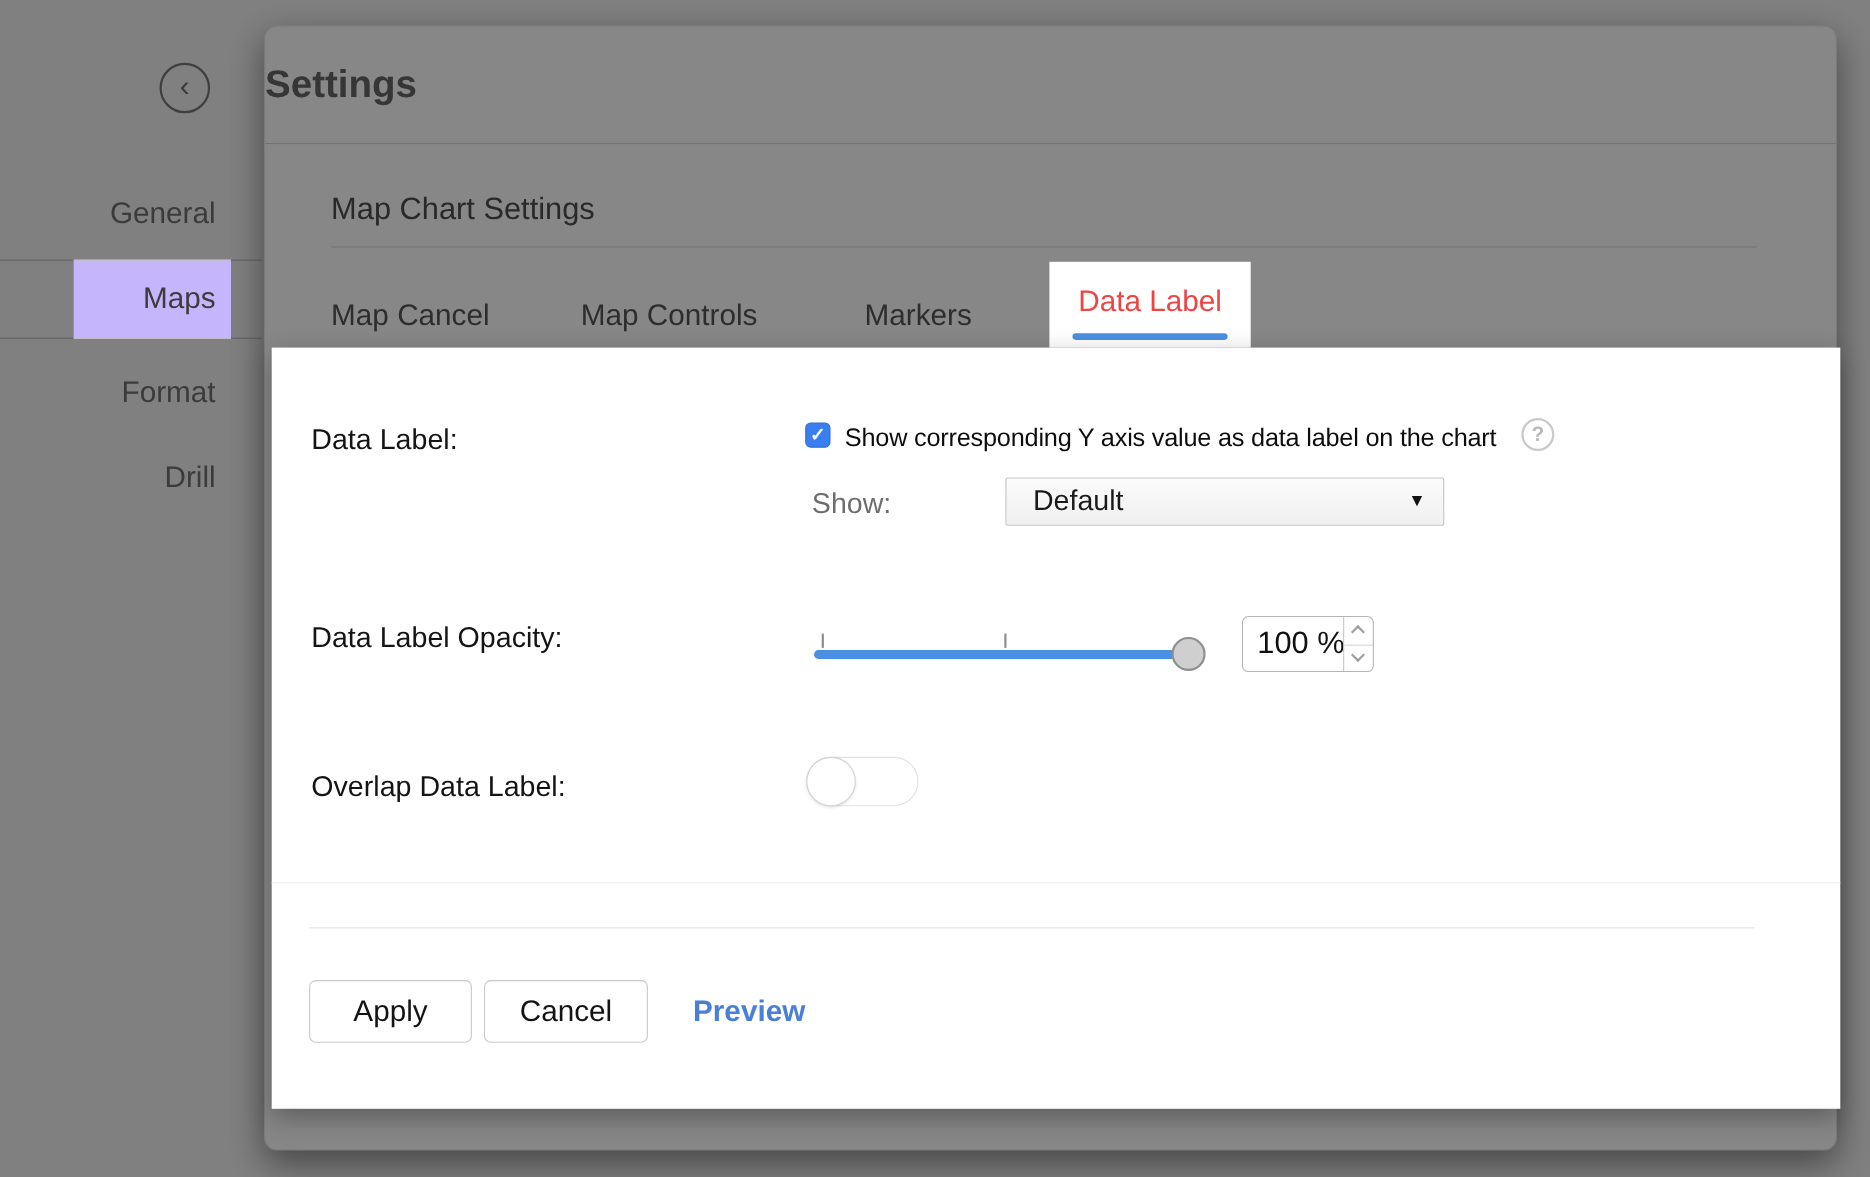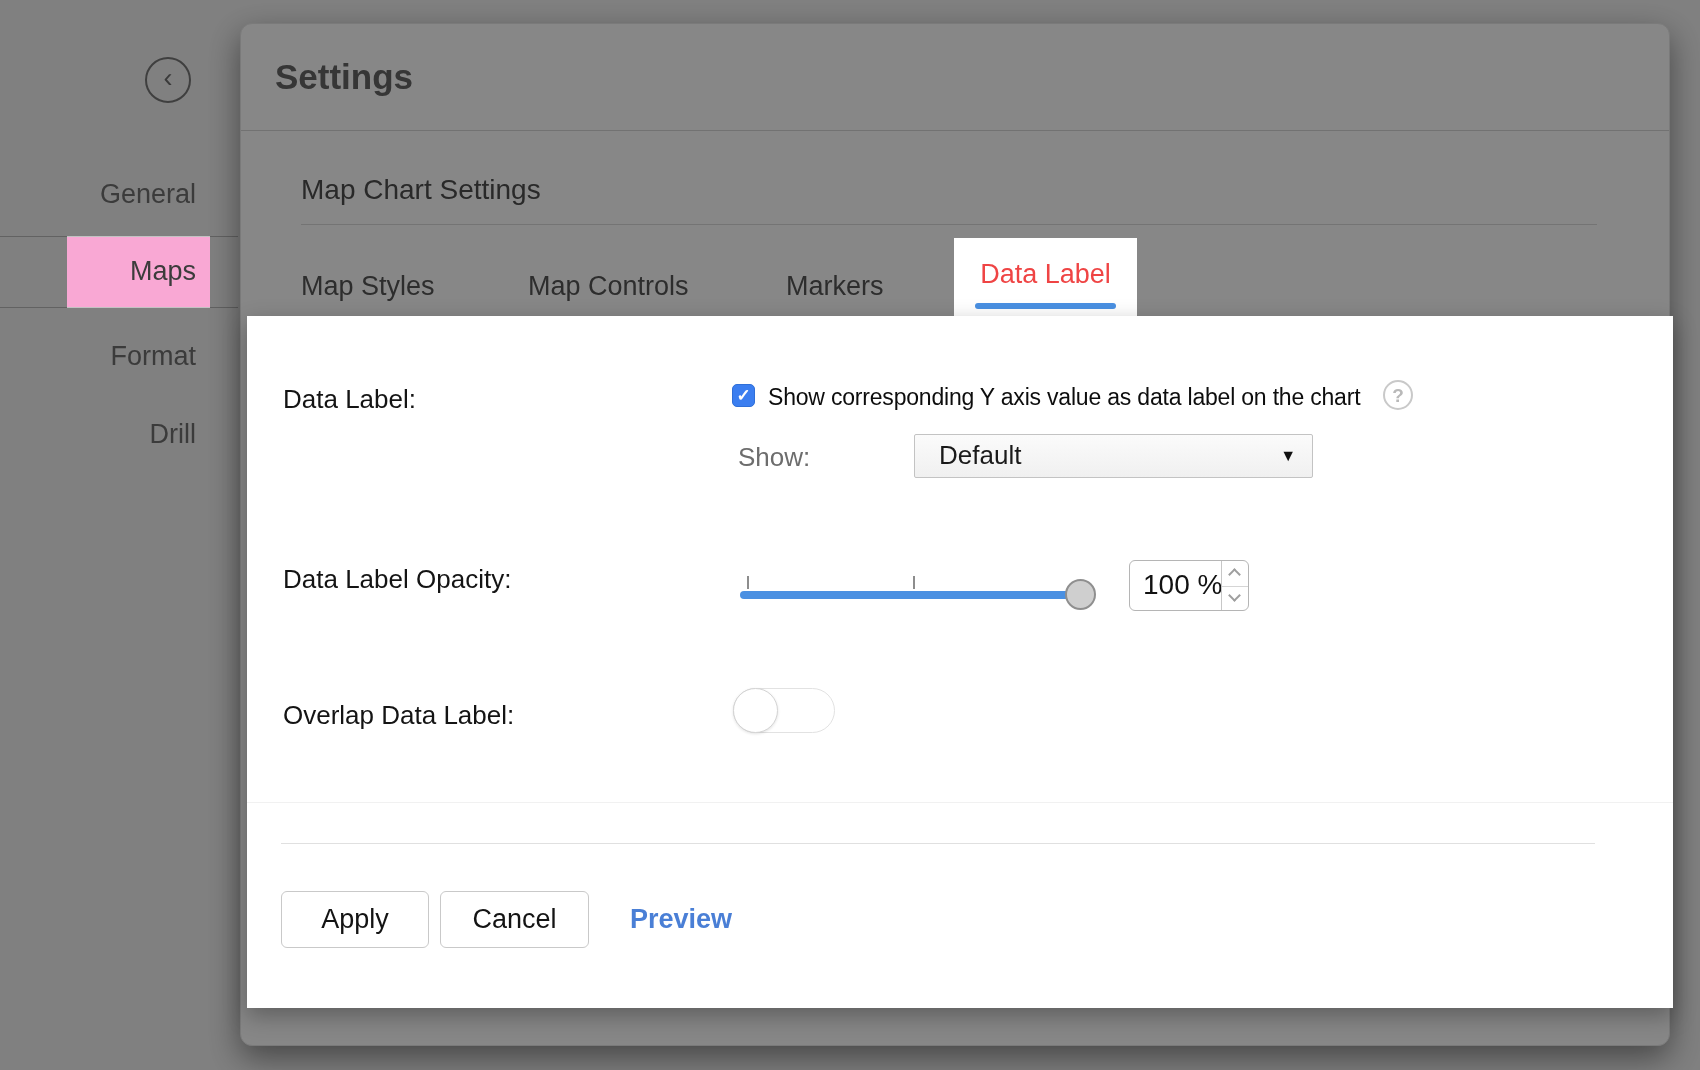--- a/index.html
+++ b/index.html
@@ -14,33 +14,33 @@
   .side-item { position:absolute; left:0; width:196px; text-align:right;
     font-size:27px; color:#707070; line-height:32px; cursor:pointer; }
   .maps-row-borders { position:absolute; left:0; top:236px; width:238px; height:72px;
     border-top:1px solid #b9b9b9; border-bottom:1px solid #b9b9b9; }
 
   
   .dialog { position:absolute; left:240px; top:23px; width:1430px; height:1023px;
     background:#ffffff; border:1px solid #e6e6e6; border-radius:12px;
     box-shadow:0 12px 32px rgba(0,0,0,0.45); }
   .dialog-header { height:107px; border-bottom:1px solid #d7d7d7; }
-  .dialog-title { padding-left:34px; line-height:105px; font-size:35px; font-weight:600; color:#666666; }
+  .dialog-title { line-height:105px; font-size:35px; font-weight:600; color:#666666; }
   .section-title { position:absolute; left:60px; top:146px; height:40px; line-height:40px;
     font-size:28px; color:#4e4e4e; }
   .section-divider { position:absolute; left:60px; right:72px; top:200px; height:1px; background:#dcdcdc; }
   .tab { position:absolute; top:247px; height:30px; line-height:30px; font-size:27px; color:#565656; cursor:pointer; }
   .tab.t0 { left:60px; } .tab.t1 { left:287px; } .tab.t2 { left:545px; }
 
   
   .overlay { position:absolute; inset:0; background:rgba(0,0,0,0.47); z-index:10; }
 
   
   .maps-spot { position:absolute; left:67px; top:236px; width:143px; height:72px;
-    background:#f9a8d4; border-top:1px solid #c2c2c2; border-bottom:1px solid #c2c2c2;
+    background:#c4b5fd; border-top:1px solid #c2c2c2; border-bottom:1px solid #c2c2c2;
     z-index:20; text-align:right; padding-right:14px; line-height:69px;
     font-size:27px; color:#3c3c3c; cursor:pointer; }
   .tab-spot { position:absolute; left:954px; top:238px; width:183px; height:78px;
     background:#ffffff; z-index:20; text-align:center; cursor:pointer; }
   .tab-spot .lbl { display:block; margin-top:21px; font-size:27px; color:#ef4444; line-height:30px; }
   .tab-underline { position:absolute; left:21px; right:21px; bottom:7px; height:6px;
     border-radius:3px; background:#4a90e2; }
 
   .panel { position:absolute; left:247px; top:316px; width:1426px; height:692px;
     background:#ffffff; z-index:20; box-shadow:0 8px 22px rgba(0,0,0,0.30); }
@@ -108,21 +108,21 @@
 <div class="maps-row-borders"></div>
 <div class="side-item" style="top:340px;">Format</div>
 <div class="side-item" style="top:418px;">Drill</div>
 
 <div class="dialog">
   <div class="dialog-header">
     <div class="dialog-title">Settings</div>
   </div>
   <div class="section-title">Map Chart Settings</div>
   <div class="section-divider"></div>
-  <div class="tab t0">Map Styles</div>
+  <div class="tab t0">Map Cancel</div>
   <div class="tab t1">Map Controls</div>
   <div class="tab t2">Markers</div>
 </div>
 
 <div class="overlay"></div>
 
 <div class="maps-spot">Maps</div>
 
 <div class="tab-spot">
   <span class="lbl">Data Label</span>

